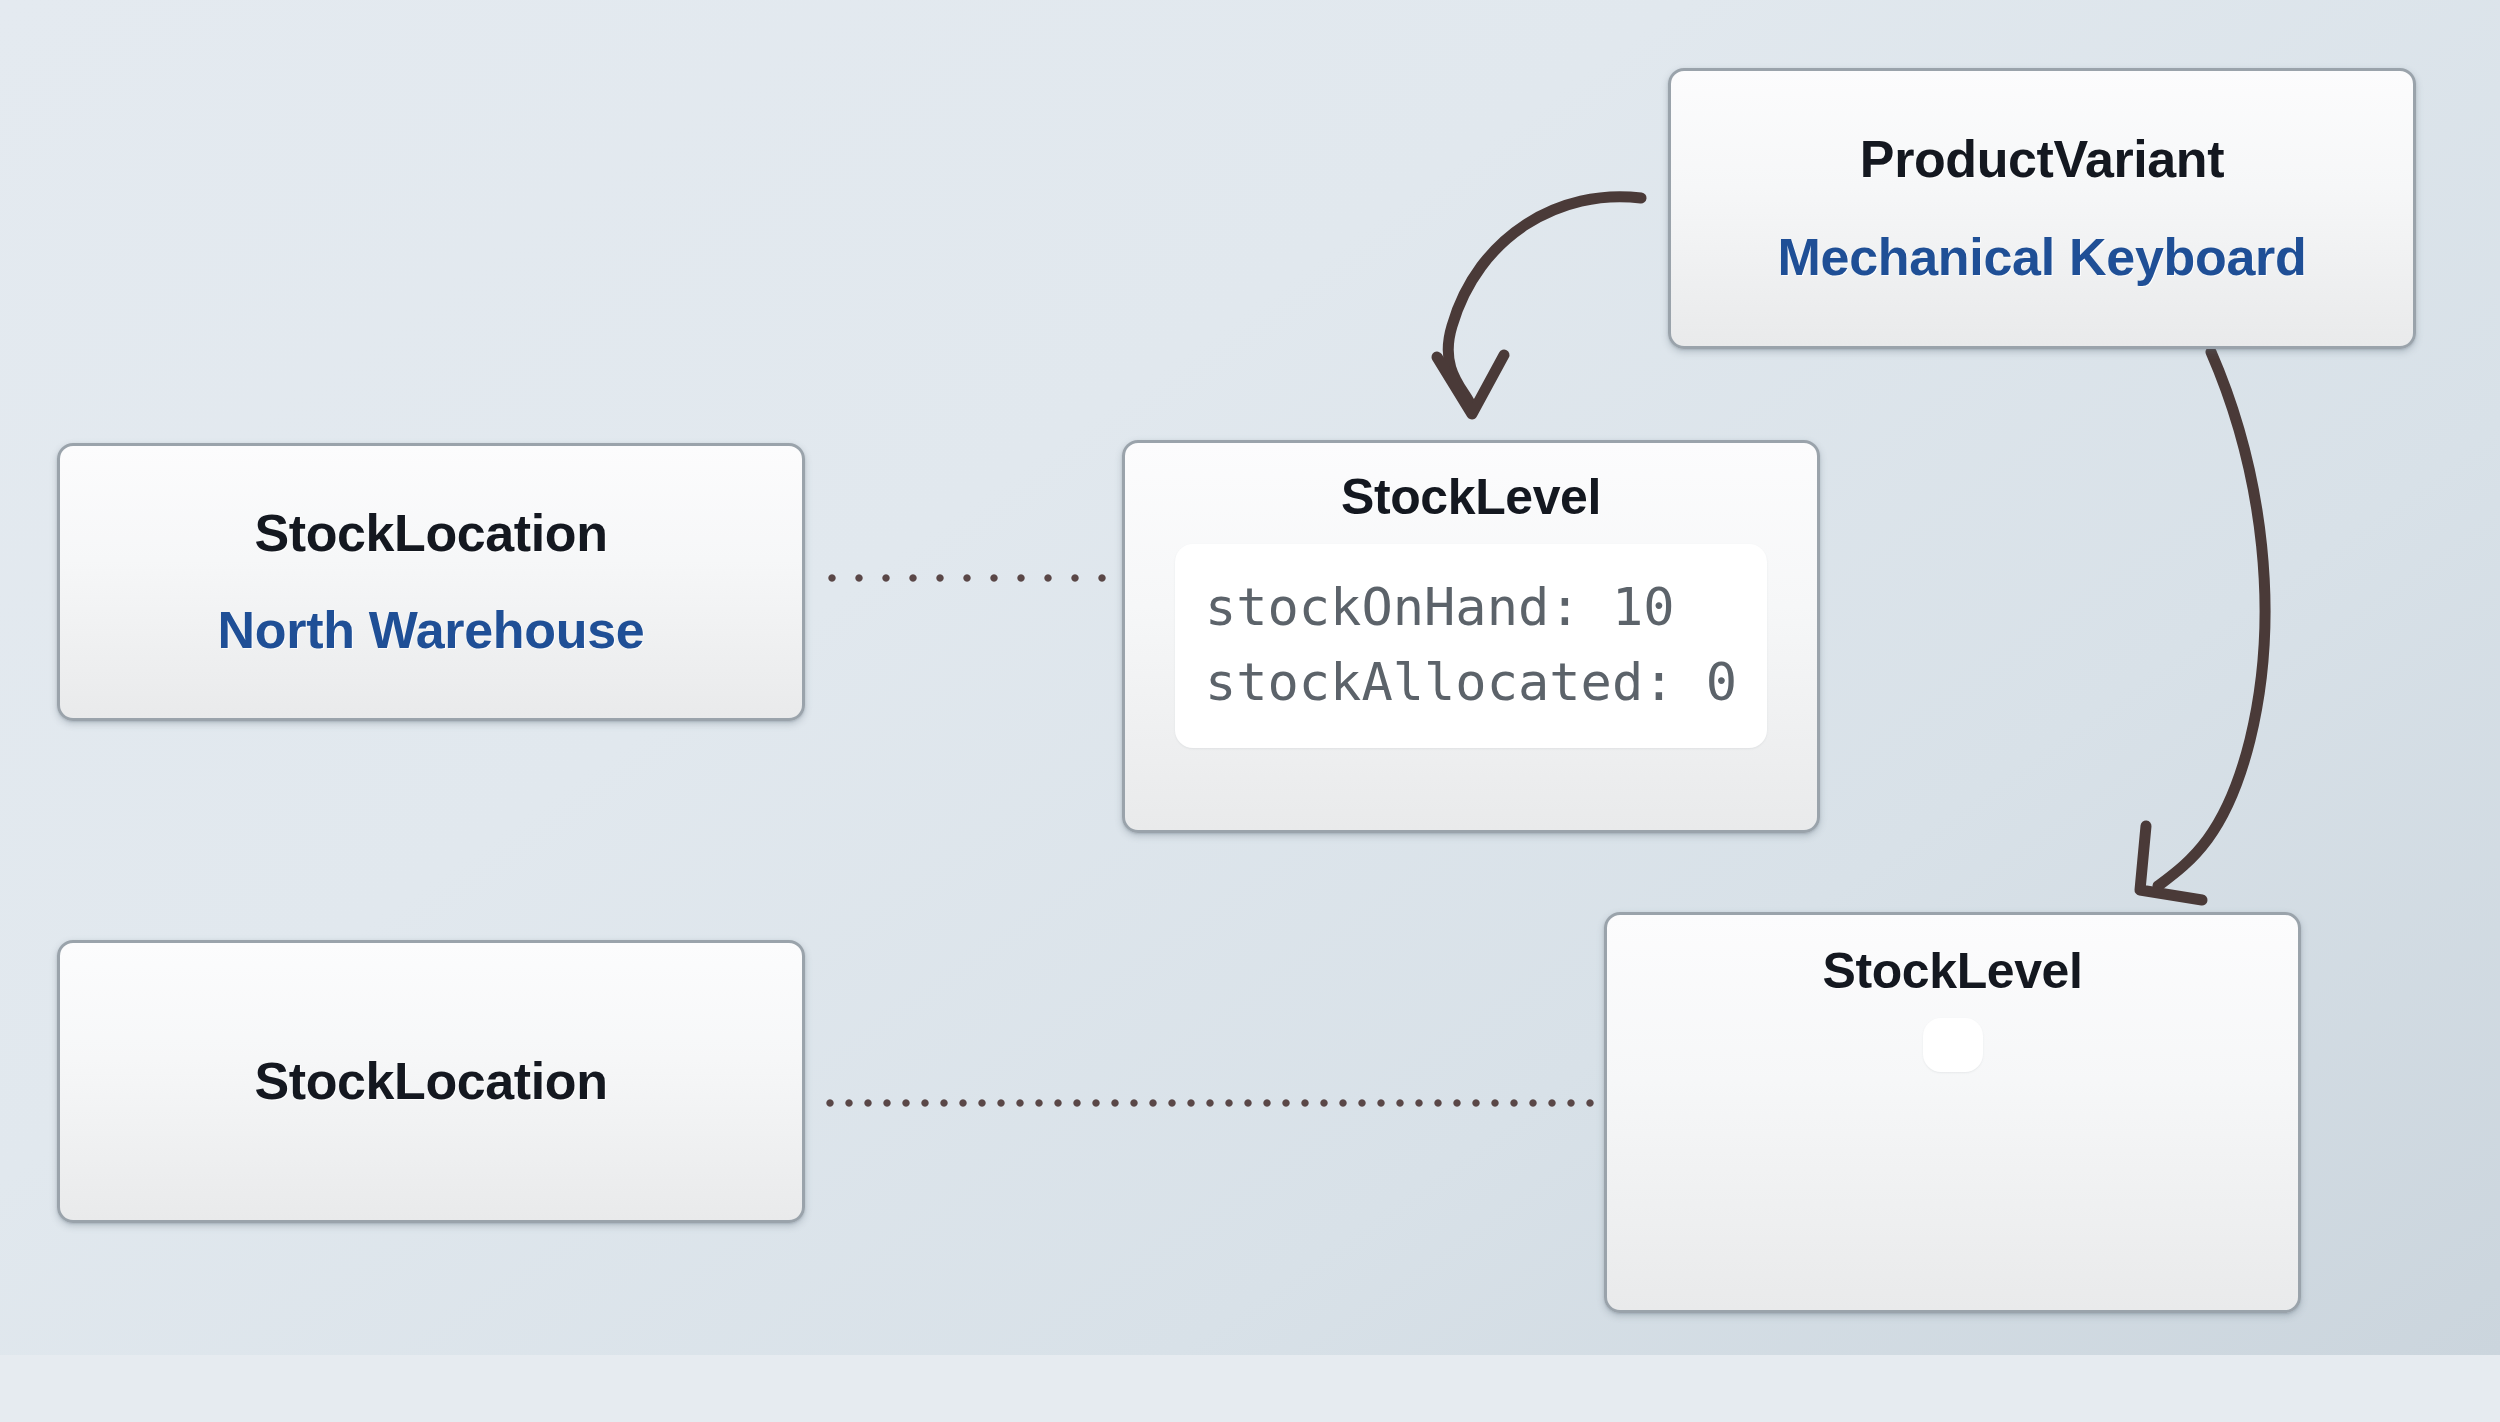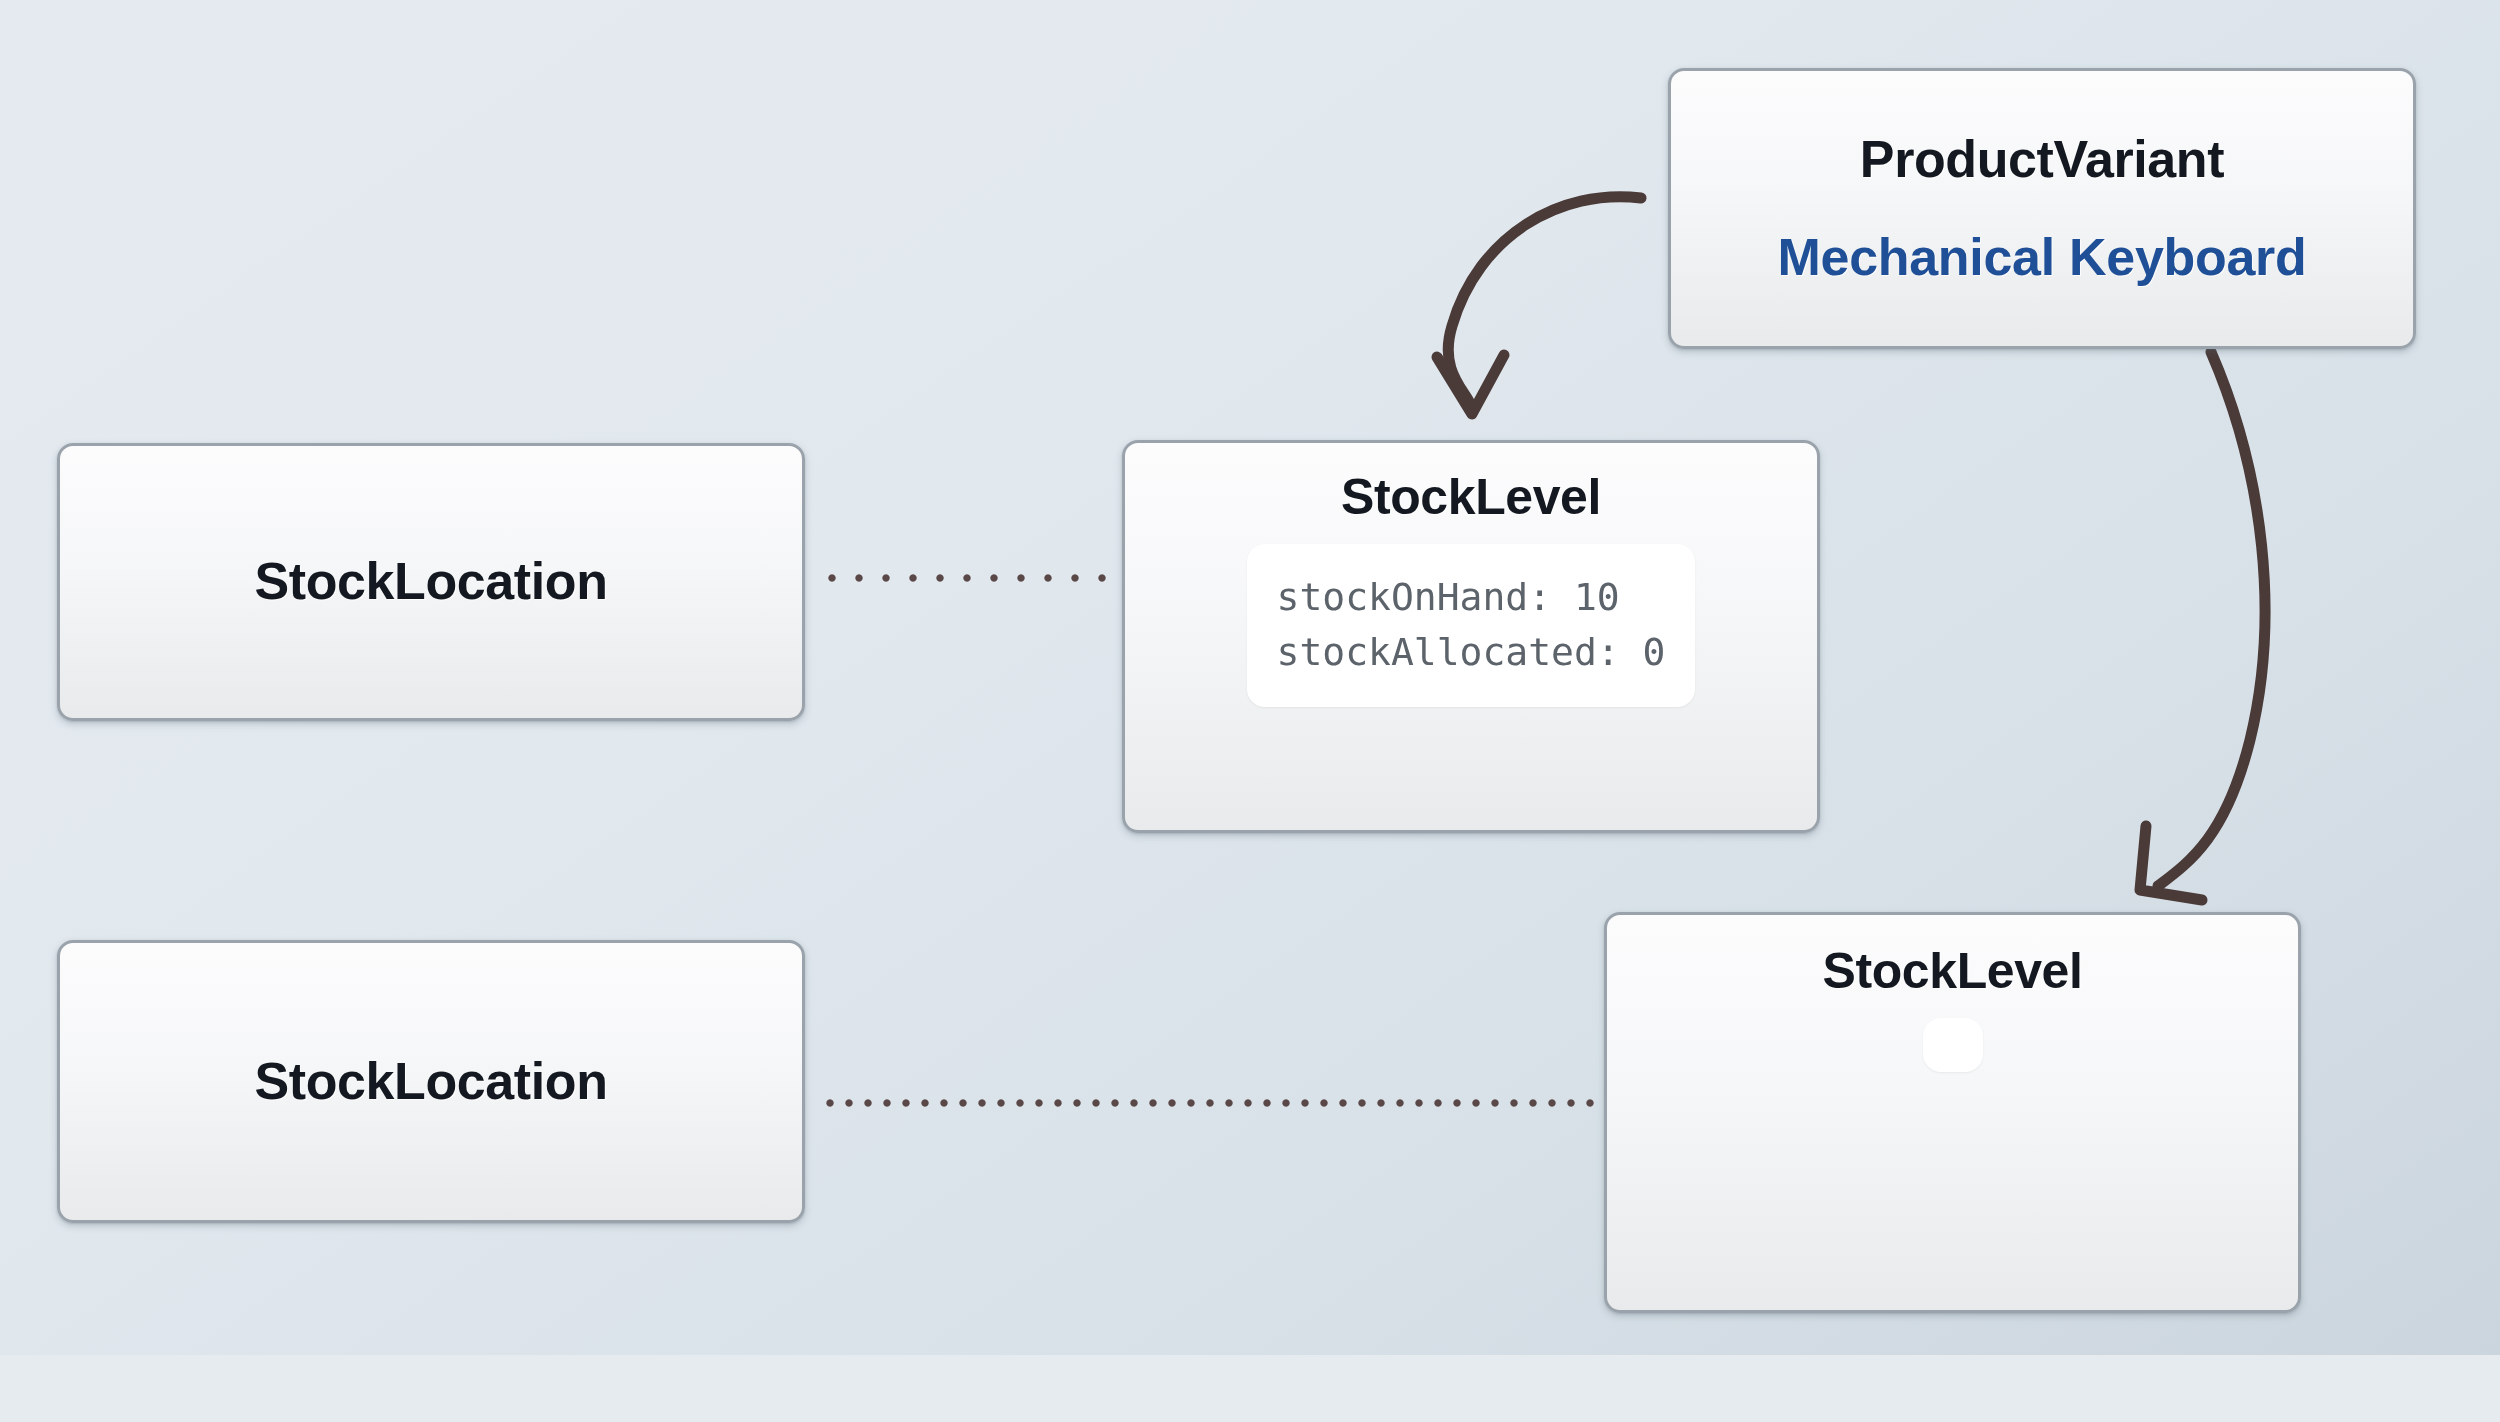--- a/index.html
+++ b/index.html
@@ -56,21 +56,21 @@
   .attr-panel {
     background: #ffffff;
     border-radius: 18px;
     padding: 26px 30px 28px 30px;
     margin-top: 20px;
     box-sizing: border-box;
     box-shadow: 0 1px 2px rgba(120,130,140,0.12);
   }
   .attr-line {
     font-family: "DejaVu Sans Mono", "Liberation Mono", monospace;
-    font-size: 38px;
+    font-size: 52px;
     color: #5c636a;
     line-height: 1.44;
     white-space: pre;
     letter-spacing: 0px;
   }
 
   
   #card-product-variant { left: 1668px; top: 68px;  width: 748px;  height: 281px; }
   #card-stock-level-1   { left: 1122px; top: 440px; width: 698px;  height: 393px; justify-content: flex-start; padding-top: 28px; }
   #card-stock-level-2   { left: 1604px; top: 912px; width: 697px;  height: 401px; justify-content: flex-start; padding-top: 30px; }
@@ -133,19 +133,20 @@
   </div>
 
   <div id="card-stock-level-2" class="card">
     <div class="card-title">StockLevel</div>
     <div class="attr-panel">
     </div>
   </div>
 
   <div id="card-stock-location-1" class="card">
     <div class="card-title">StockLocation</div>
+    <div class="card-subtitle">North Warehouse</div>
   </div>
 
   <div id="card-stock-location-2" class="card">
     <div class="card-title">StockLocation</div>
   </div>
 
 </div>
 
 </body></html>

